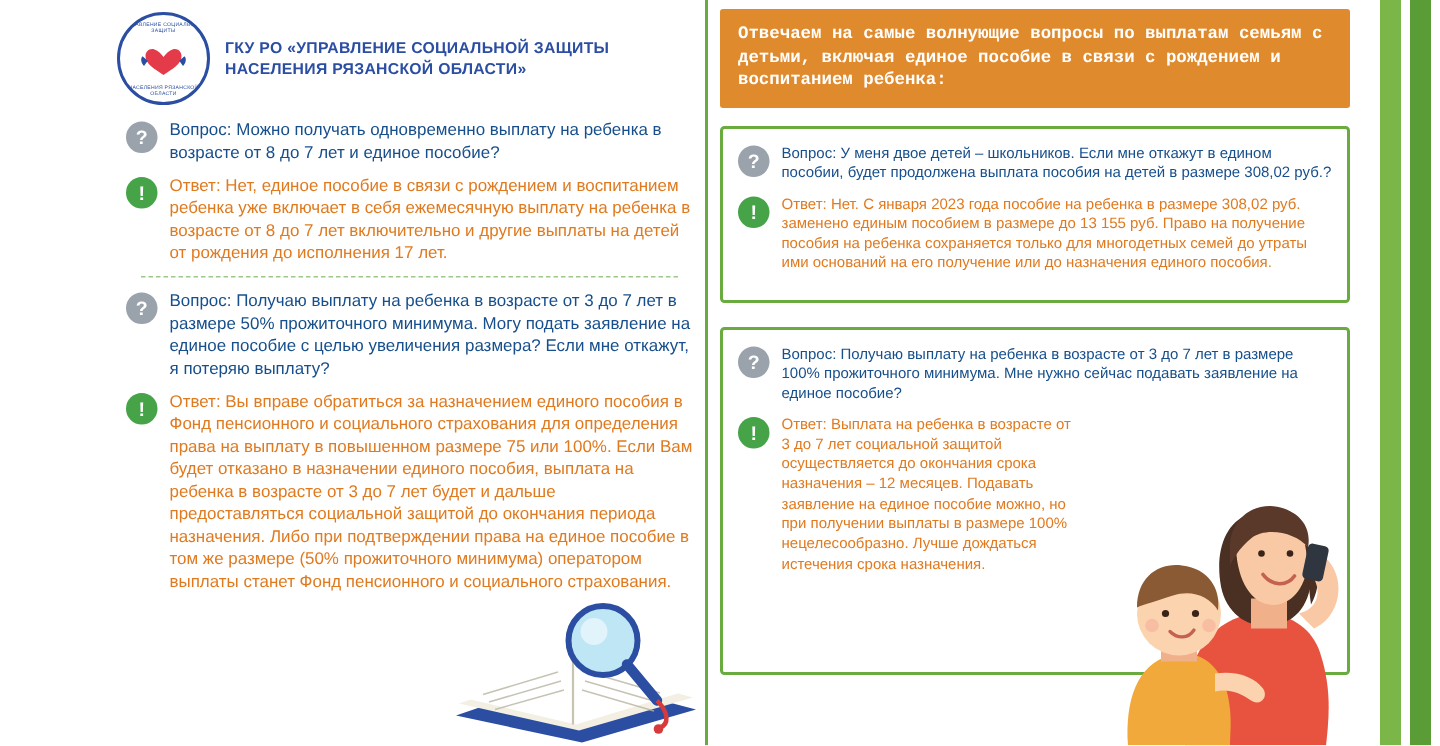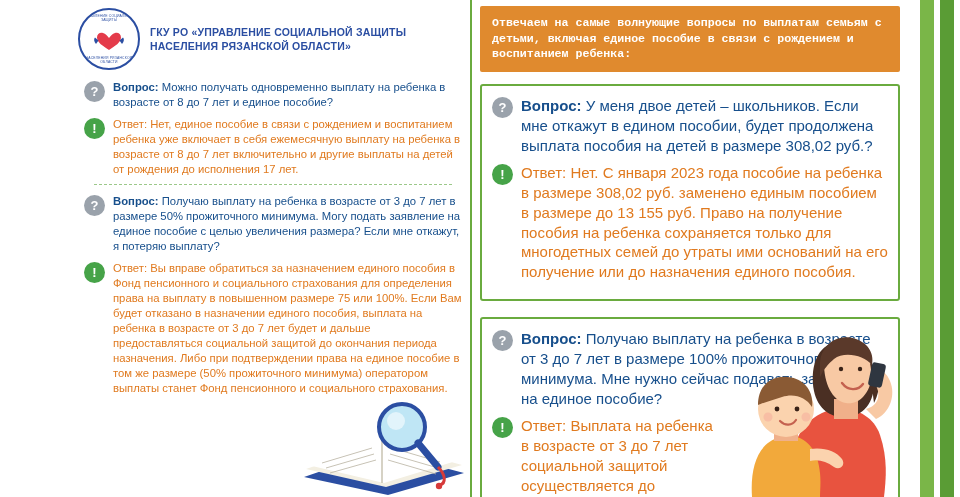--- a/index.html
+++ b/index.html
@@ -103,21 +103,21 @@
   }
   .bullet.q { background: #9aa2ab; }
   .bullet.a { background: #46a348; }
   .qa-text {
     font-size: 11.3px;
     line-height: 1.33;
     color: #174f8c;
   }
   .qa-text .lead-q {
     color: #174f8c;
-    font-weight: bold;
+    font-weight: normal;
   }
   .qa-text.answer { color: #e07a1f; }
   .divider-dash {
     border-top: 1px dashed #9cc88a;
     margin: 6px 10px 9px 10px;
   }
 
   
   .right-col {
     position: absolute;
@@ -138,21 +138,21 @@
     font-family: Liberation Mono, monospace;
   }
   .right-card {
     border: 2px solid #6aab3f;
     border-radius: 3px;
     padding: 10px 10px 10px 10px;
     margin-bottom: 16px;
     position: relative;
   }
   .right-card.second { padding-bottom: 14px; }
-  .right-col .qa-text { font-size: 15px; }
+  .right-col .qa-text { font-size: 10px; }
 
   
   .book-illu {
     position: absolute;
     left: 220px;
     bottom: 0;
     width: 176px;
     height: 112px;
   }
   

